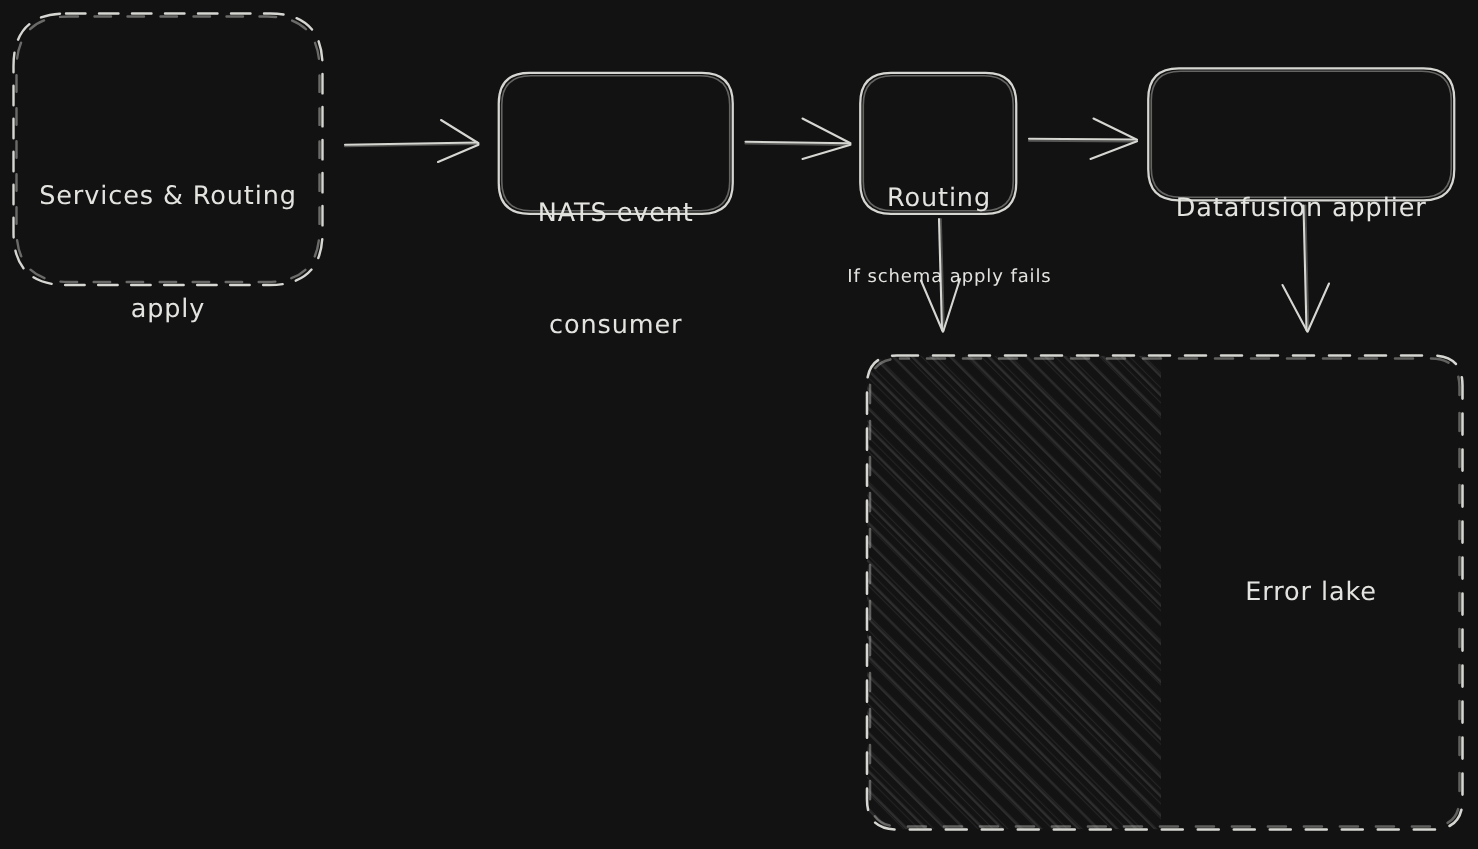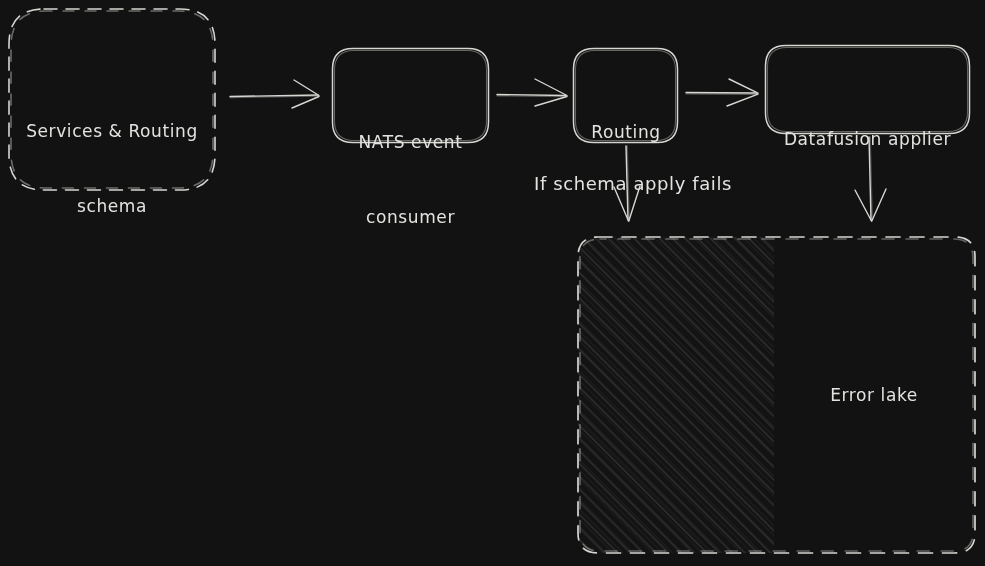--- a/index.html
+++ b/index.html
@@ -31,21 +31,21 @@
     letter-spacing: 0.6px;
     text-align: center;
     white-space: pre;
     pointer-events: none;
     -webkit-font-smoothing: antialiased;
   }
   .edge-label {
     position: absolute;
     color: #e3e3e0;
     font-family: "DejaVu Sans", sans-serif;
-    font-size: 18px;
+    font-size: 12px;
     line-height: 24px;
     letter-spacing: 0.6px;
     text-align: center;
     white-space: pre;
   }
   .hit {
     position: absolute;
     background: transparent;
   }
 </style>
@@ -129,21 +129,21 @@
     <g fill="none" stroke="#d6d6d2" stroke-width="1.4" stroke-linecap="round" stroke-linejoin="round">
       <path d="M 869 137 L 871 220"></path>
       <path d="M 870.2 137 L 872.2 220" stroke-opacity="0.3"></path>
       <path d="M 855 190 L 871.5 221"></path>
       <path d="M 886 189 L 871.8 221"></path>
     </g>
   </svg>
 
   <div class="node-label" style="left:8px; top:69px; width:208px;">
     <div>Services &amp; Routing</div>
-    <div>schema</div>
+    <div>apply</div>
   </div>
 
   <div class="node-label" style="left:332px; top:80px; width:157px;">
     <div>NATS event</div>
     <div>consumer</div>
   </div>
 
   <div class="node-label" style="left:574px; top:70px; width:104px;">
     <div>Routing</div>
   </div>

